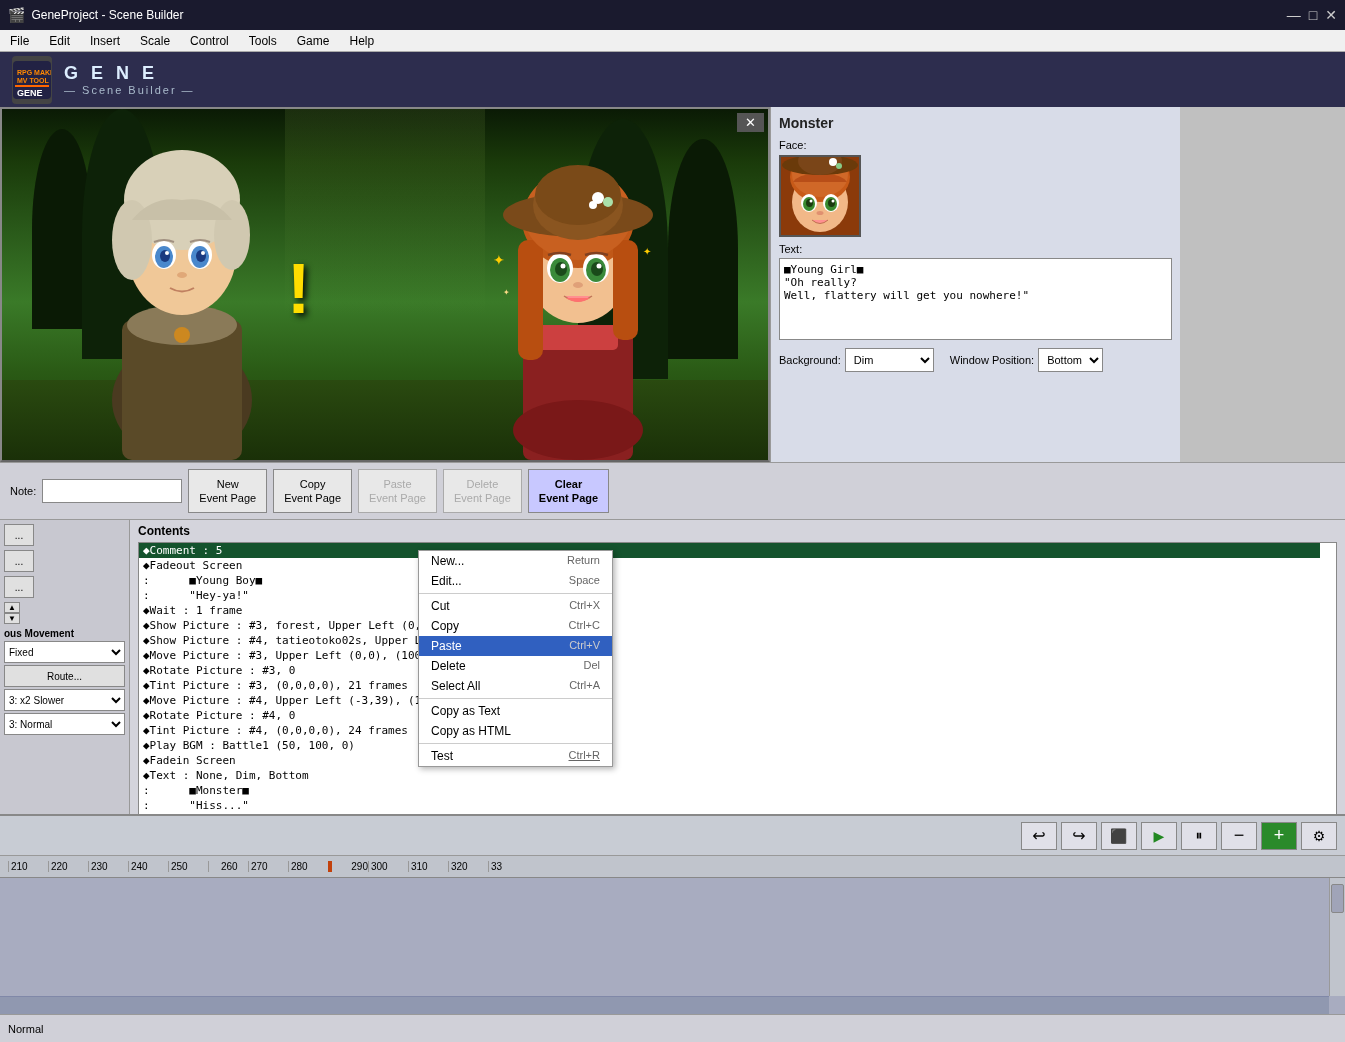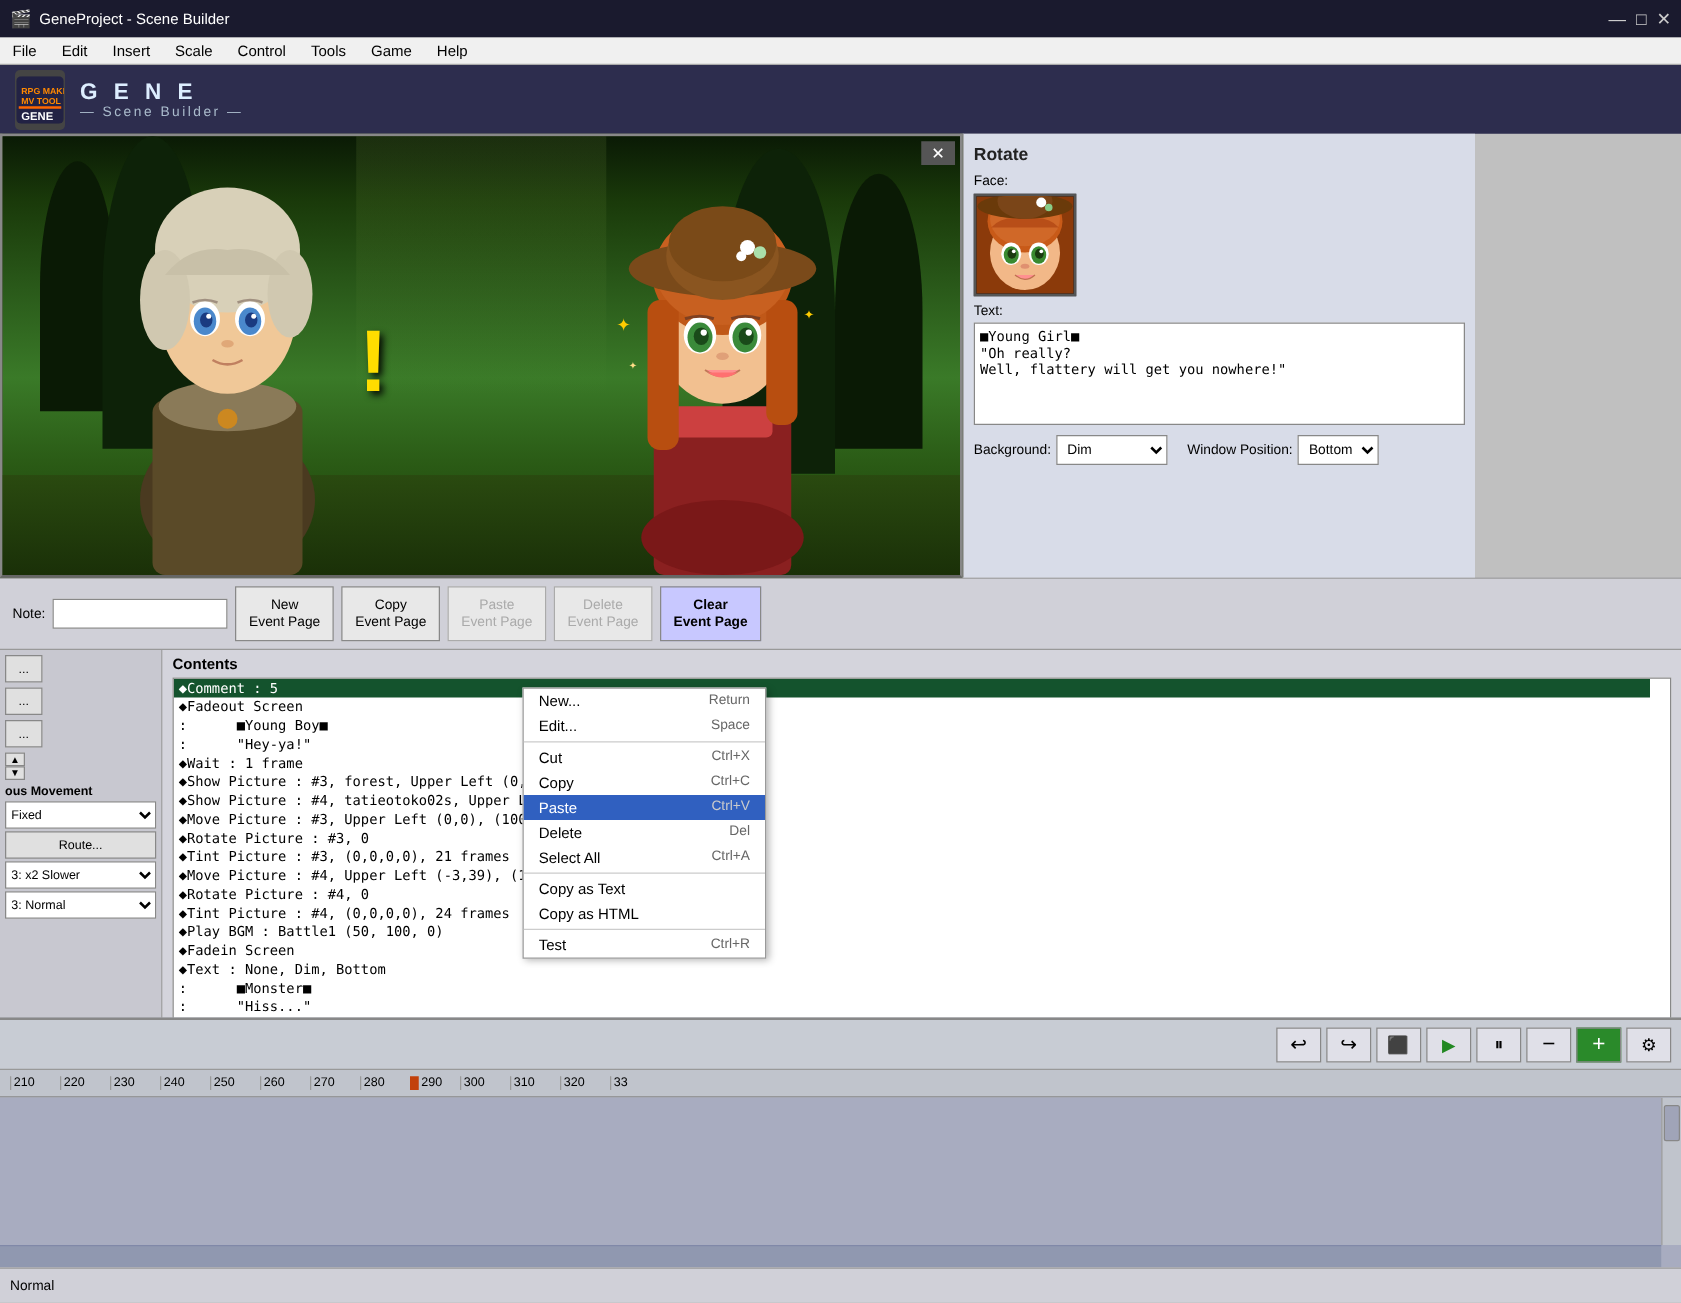--- a/index.html
+++ b/index.html
@@ -216,21 +216,21 @@
             <text x="15" y="145" font-size="14" fill="#ffcc00">✦</text>
             <text x="165" y="135" font-size="10" fill="#ffcc00">✦</text>
             <text x="25" y="175" font-size="8" fill="#ffdd88">✦</text>
           </svg>
         </div>
 
         <button id="scene-close" style="position:absolute; top:4px; right:4px; background:#555; color:white; border:none; cursor:pointer; padding:2px 8px; font-size:13px; z-index:10;">✕</button>
       </div>
 
       <div id="right-panel" style="width:410px; background:#d8dce8; border-left:1px solid #999; padding:8px; flex-shrink:0;">
-        <div id="message-title" style="font-weight:bold; font-size:14px; margin-bottom:8px; color:#222;">Rotate</div>
+        <div id="message-title" style="font-weight:bold; font-size:14px; margin-bottom:8px; color:#222;">Monster</div>
         <div style="font-size:11px; margin-bottom:4px;">Face:</div>
 
         <div style="width:82px; height:82px; border:2px solid #555; background:#222; overflow:hidden;">
           <svg width="78" height="78" viewBox="0 0 78 78" xmlns="http://www.w3.org/2000/svg">
             <rect width="78" height="78" fill="#8b3a0a"></rect>
             <ellipse cx="39" cy="45" rx="28" ry="30" fill="#f2b888"></ellipse>
             <ellipse cx="39" cy="20" rx="30" ry="25" fill="#c85a18"></ellipse>
             <ellipse cx="39" cy="18" rx="28" ry="22" fill="#d06828"></ellipse>
 
             <path d="M12,25 Q20,15 39,18 Q58,15 66,25" fill="#b84e18"></path>
@@ -383,21 +383,21 @@
             <div style="border-top:1px solid #ccc; margin:2px 0;"></div>
             <div class="ctx-item" style="display:flex; justify-content:space-between; padding:3px 12px; cursor:pointer; font-size:12px;">
               <span>Copy as Text</span>
             </div>
             <div class="ctx-item" style="display:flex; justify-content:space-between; padding:3px 12px; cursor:pointer; font-size:12px;">
               <span>Copy as HTML</span>
             </div>
             <div style="border-top:1px solid #ccc; margin:2px 0;"></div>
             <div class="ctx-item" style="display:flex; justify-content:space-between; padding:3px 12px; cursor:pointer; font-size:12px;">
               <span>Test</span>
-              <span style="color:#666; font-size:11px;">Ctrl+R</span>
+              <span style="color:#666; font-size:11px;text-decoration:underline;">Ctrl+R</span>
             </div>
           </div>
         </div>
       </div>
     </div>
   </div>
 </div>
 
 <div id="timeline-area" style="height:200px; background:#b8bcc8; border-top:2px solid #888; position:absolute; bottom:28px; left:0; width:1345px; display:flex; flex-direction:column;">
   <div id="timeline-toolbar" style="height:40px; background:#c8ccd4; display:flex; align-items:center; justify-content:flex-end; padding:0 8px; gap:4px; border-bottom:1px solid #999;">
@@ -411,24 +411,24 @@
     <button class="tl-btn" style="width:36px; height:28px; border:1px solid #888; background:#e0e0e8; cursor:pointer; font-size:14px;">⚙</button>
   </div>
 
   <div id="timeline-ruler" style="height:22px; background:#c0c4cc; border-bottom:1px solid #888; display:flex; align-items:center; overflow:hidden; padding-left:8px;">
     <div style="display:flex; font-size:10px;">
       <div class="ruler-mark" style="width:40px; text-align:left; border-left:1px solid #999; padding-left:2px;">210</div>
       <div class="ruler-mark" style="width:40px; text-align:left; border-left:1px solid #999; padding-left:2px;">220</div>
       <div class="ruler-mark" style="width:40px; text-align:left; border-left:1px solid #999; padding-left:2px;">230</div>
       <div class="ruler-mark" style="width:40px; text-align:left; border-left:1px solid #999; padding-left:2px;">240</div>
       <div class="ruler-mark" style="width:40px; text-align:left; border-left:1px solid #999; padding-left:2px;">250</div>
-      <div class="ruler-mark" style="width:40px; text-align:left; border-left:1px solid #999; padding-left:2px;">260</div>
+      <div class="ruler-mark" style="width:40px; text-align:left; border-left:1px solid #999; padding-left:12px;">260</div>
       <div class="ruler-mark" style="width:40px; text-align:left; border-left:1px solid #999; padding-left:2px;">270</div>
       <div class="ruler-mark" style="width:40px; text-align:left; border-left:1px solid #999; padding-left:2px;">280</div>
-      <div class="ruler-mark" style="width:40px; text-align:left; border-left:7px solid #c2410c; padding-left:2px;">290</div>
+      <div class="ruler-mark" style="width:40px; text-align:right; border-left:4px solid #c2410c; padding-left:2px;">290</div>
       <div class="ruler-mark" style="width:40px; text-align:left; border-left:1px solid #999; padding-left:2px;">300</div>
       <div class="ruler-mark" style="width:40px; text-align:left; border-left:1px solid #999; padding-left:2px;">310</div>
       <div class="ruler-mark" style="width:40px; text-align:left; border-left:1px solid #999; padding-left:2px;">320</div>
       <div class="ruler-mark" style="width:40px; text-align:left; border-left:1px solid #999; padding-left:2px;">33</div>
     </div>
   </div>
 
   <div id="timeline-content" style="flex:1; background:#a8acc0; position:relative; overflow:hidden;">
 
     <div style="position:absolute; bottom:0; left:0; right:16px; height:18px; background:#9098b0; border-top:1px solid #8088a8;"></div>

